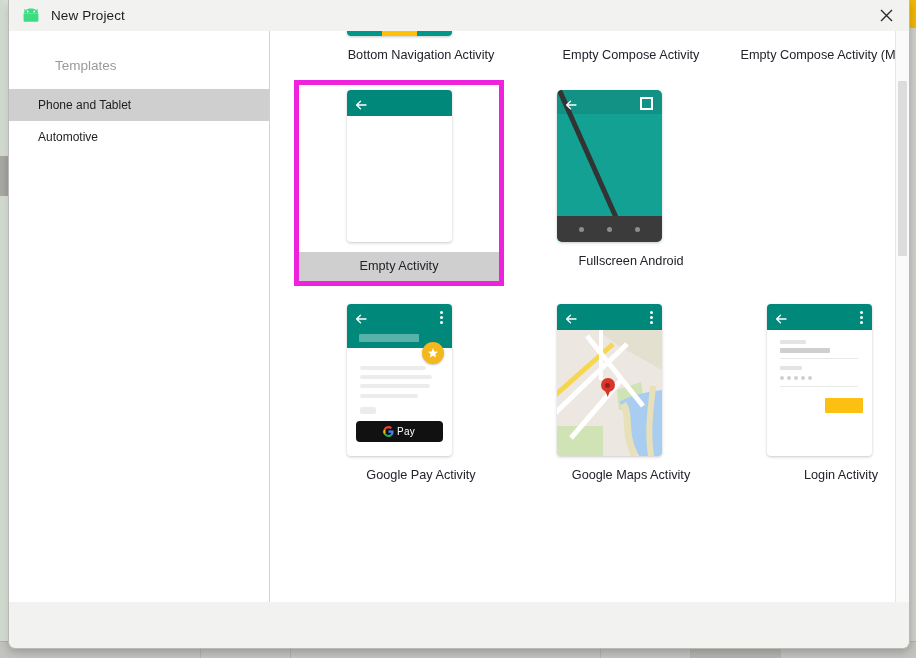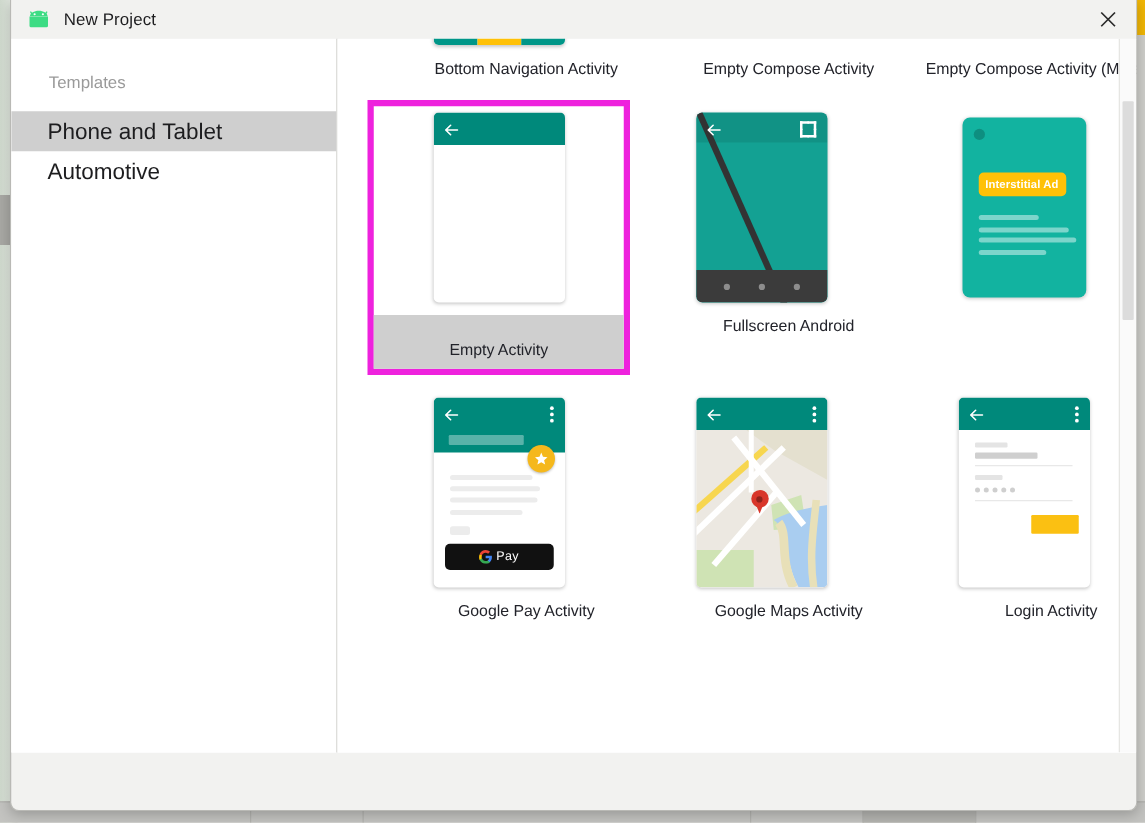--- a/index.html
+++ b/index.html
@@ -39,40 +39,40 @@
   #close-btn svg{display:block;}
 
   
   #body-wrap{position:absolute;top:31px;left:0;right:0;bottom:0;}
   #content-row{position:absolute;left:0;top:0;right:0;bottom:46px;
      background:#fff;display:flex;}
 
   
   #sidebar{width:261px;flex:0 0 261px;background:#fff;border-right:1px solid #d3d3cf;
      padding-top:10px;box-sizing:border-box;}
-  .side-head{height:48px;display:flex;align-items:center;padding-left:30px;
+  .side-head{height:48px;display:flex;align-items:center;padding-left:46px;
      font-size:13.5px;color:#9a9a9a;}
   .side-item{height:32px;display:flex;align-items:center;padding-left:29px;
-     font-size:18px;color:#1d1d1f;cursor:pointer;}
+     font-size:12px;color:#1d1d1f;cursor:pointer;}
   .side-item.sel{background:#cfcfcf;}
 
   
   #grid-area{position:relative;flex:1 1 auto;overflow:hidden;background:#fff;}
   #grid-scroll{position:absolute;left:0;top:-165px;width:100%;}
   #grid{display:grid;grid-template-columns:repeat(3,1fr);
      padding:0 24px 10px 24px;box-sizing:border-box;}
   .cell{display:flex;flex-direction:column;align-items:center;
      padding-top:8px;cursor:pointer;}
   .cell-inner{display:flex;flex-direction:column;align-items:center;
      width:210px;box-sizing:border-box;padding:10px 0 0 0;}
   .cell.sel .cell-inner{border:5px solid #ee22dd;padding:5px 0 0 0;}
   .thumb{width:105px;height:152px;position:relative;}
   .cap{margin-top:10px;margin-bottom:8px;font-size:12.7px;color:#22232a;
      text-align:center;white-space:nowrap;line-height:18px;padding-left:44px;}
-  .cell.sel .cap{background:#cfcfcf;width:100%;margin-bottom:0;padding:19px 0 6px 0;}
+  .cell.sel .cap{background:#cfcfcf;width:100%;margin-bottom:0;padding:5px 0 6px 0;}
 
   
   .phone{position:absolute;inset:0;background:#fff;border-radius:4px;
      box-shadow:0 1px 3px rgba(0,0,0,.22);overflow:hidden;}
   .appbar{height:26px;background:#00897b;position:relative;}
   .back-arrow{position:absolute;left:8px;top:7px;width:12px;height:12px;}
   .kebab{position:absolute;right:9px;top:7px;width:3px;height:13px;}
   .kebab i{display:block;width:3px;height:3px;border-radius:50%;background:#fff;margin-bottom:2px;}
   .bn-bar{position:absolute;left:0;right:0;bottom:0;height:22px;display:flex;}
   .bn-bar span{flex:1;}
@@ -274,30 +274,20 @@
                         <i style="left:78px"></i>
                     </div>
                   </div>
                 </div>
                 <div class="cap">Fullscreen Android</div>
               </div>
             </div>
 
             <div class="cell">
               <div class="cell-inner">
-                <div class="thumb">
-                  <div class="ad">
-                    <span class="ad-dot"></span>
-                    <div class="ad-pill">Interstitial Ad</div>
-                    <span class="ad-line" style="left:13px;top:78px;width:48px"></span>
-                    <span class="ad-line" style="left:13px;top:88px;width:72px"></span>
-                    <span class="ad-line" style="left:13px;top:96px;width:78px"></span>
-                    <span class="ad-line" style="left:13px;top:106px;width:54px"></span>
-                  </div>
-                </div>
               </div>
             </div>
 
             <div class="cell">
               <div class="cell-inner">
                 <div class="thumb">
                   <div class="phone">
                     <div class="appbar" style="height:44px">
                       <span class="back-arrow">
                         <svg width="12" height="12" viewBox="0 0 12 12">

